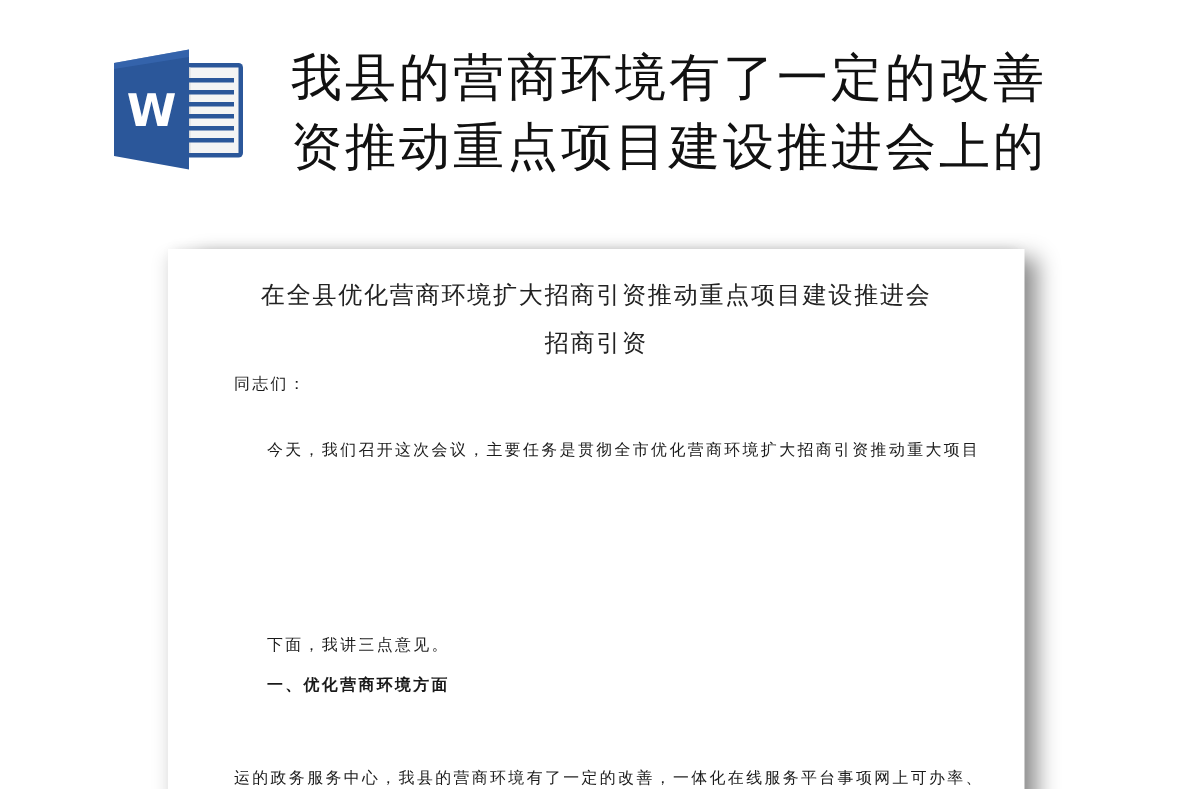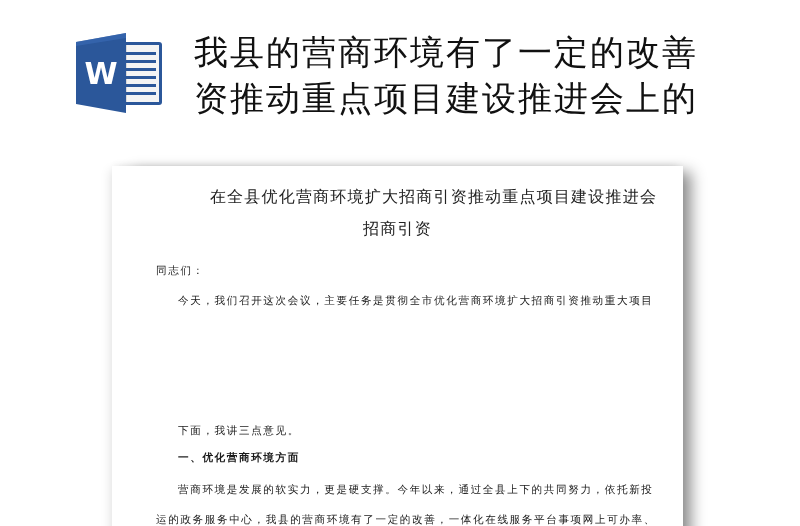--- a/index.html
+++ b/index.html
@@ -65,21 +65,21 @@
       position: absolute;
       left: 0;
       width: 571px;
       text-align: center;
       font-family: "DejaVu Serif", serif;
       font-size: 16px;
       color: #222222;
       letter-spacing: 1.2px;
       white-space: nowrap;
     }
-    .doc-title.l1 { top: 21px; padding-left: 36px; }
+    .doc-title.l1 { top: 21px; }
     .doc-title.l2 { top: 53px; }
     .line {
       position: absolute;
       left: 44px;
       width: 490px;
       font-family: "DejaVu Serif", serif;
       font-size: 10.6px;
       color: #1a1a1a;
       letter-spacing: 1.6px;
       white-space: nowrap;
@@ -121,23 +121,22 @@
     <span>资推动重点项目建设推进会上的</span>
   </div>
 </div>
 
 <div class="doc-area"></div>
 
 <div class="page">
   <div class="doc-title l1">在全县优化营商环境扩大招商引资推动重点项目建设推进会</div>
   <div class="doc-title l2">招商引资</div>
 
-  <div class="line" style="top:97px;">同志们：</div>
+  <div class="line" style="top:83px;">同志们：</div>
 
   <div class="line indent justify" style="top:127px; width:468px;">今天，我们召开这次会议，主要任务是贯彻全市优化营商环境扩大招商引资推动重大项目</div>
 
   <div class="line indent" style="top:257px;">下面，我讲三点意见。</div>
 
   <div class="line indent bold" style="top:284px;">一、优化营商环境方面</div>
 
-  <div class="line indent justify" style="top:316px; width:468px;">营商环境是发展的软实力，更是硬支撑。今年以来，通过全县上下的共同努力，依托新投</div>
   <div class="line justify" style="top:346px;">运的政务服务中心，我县的营商环境有了一定的改善，一体化在线服务平台事项网上可办率、</div>
 </div>
 
 </body></html>

